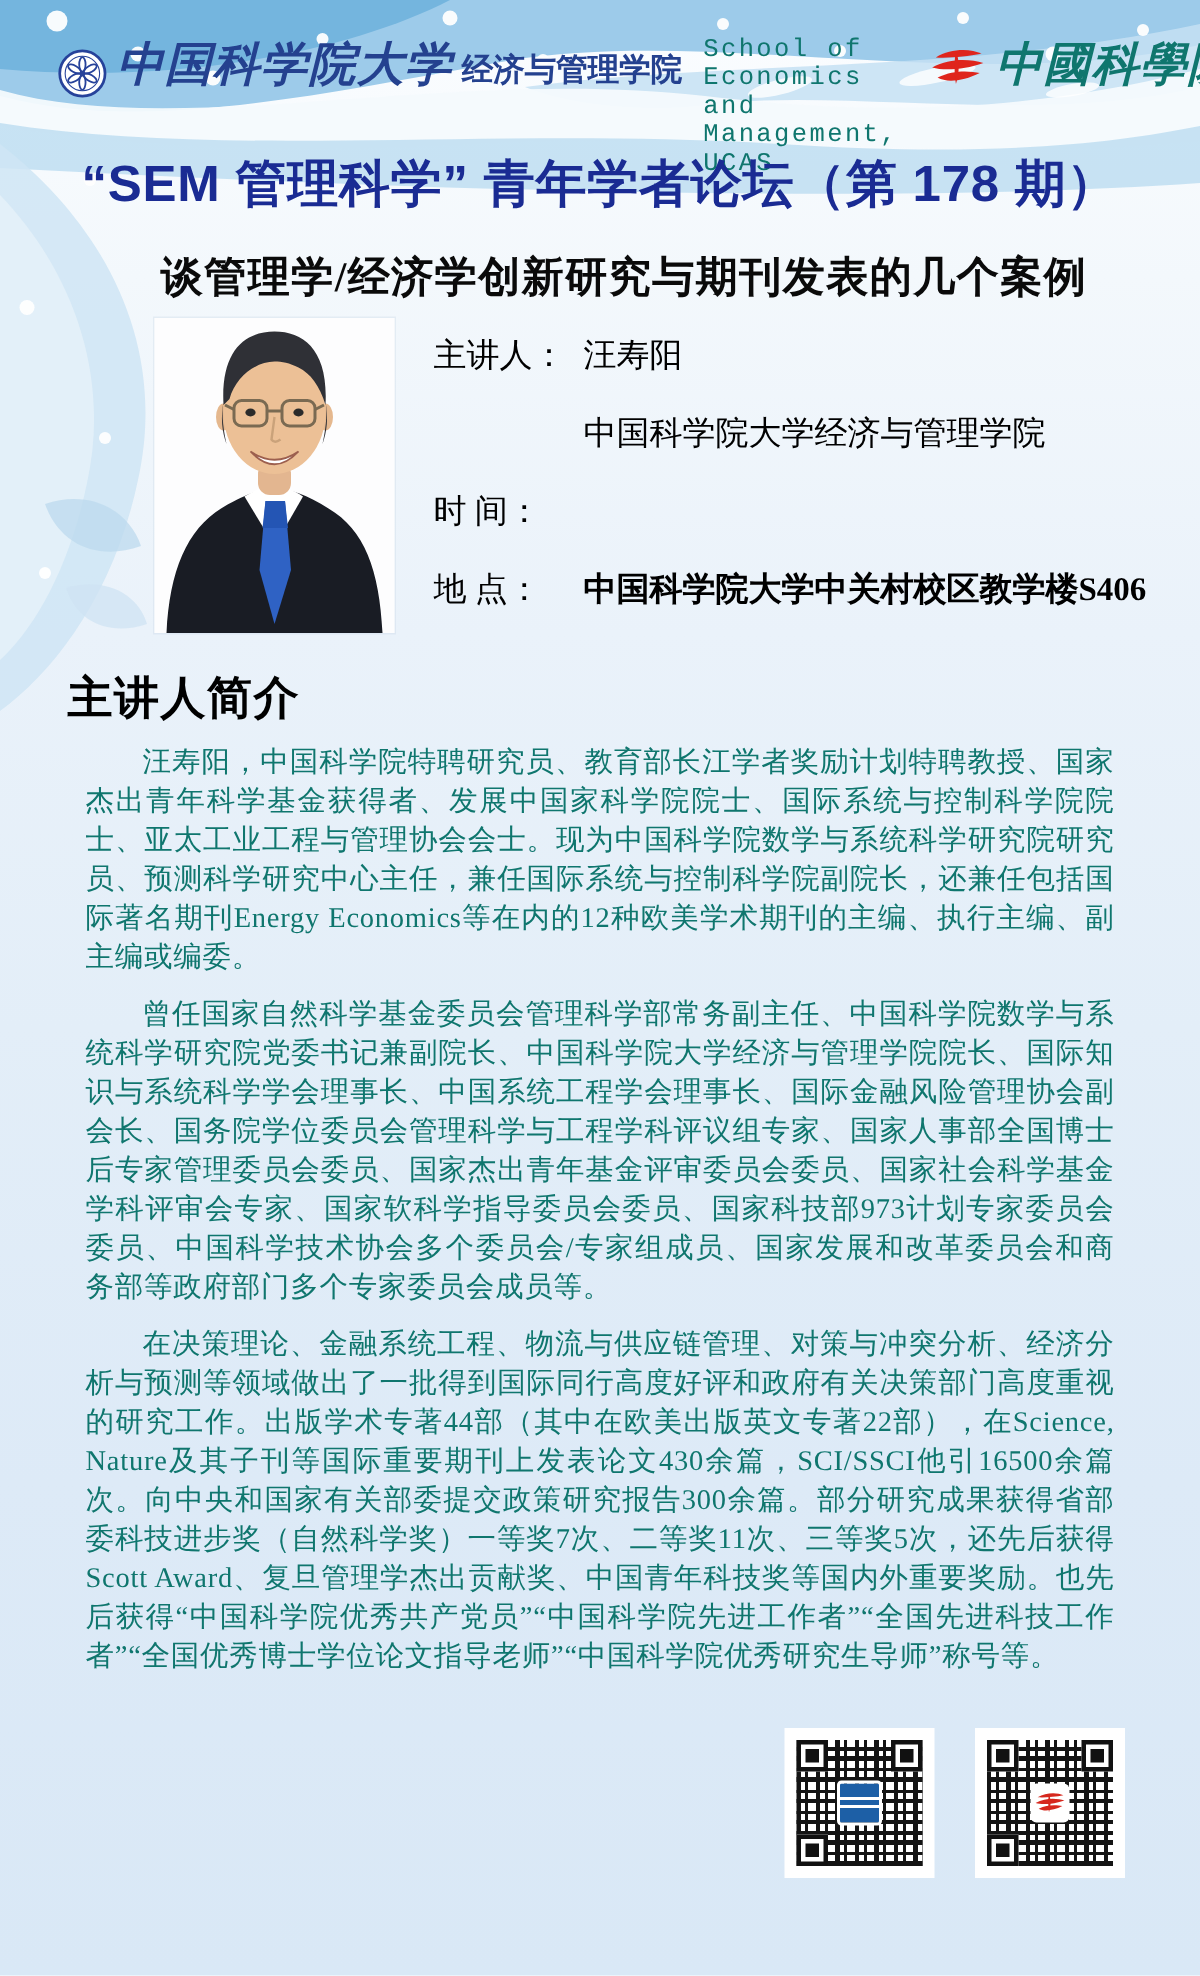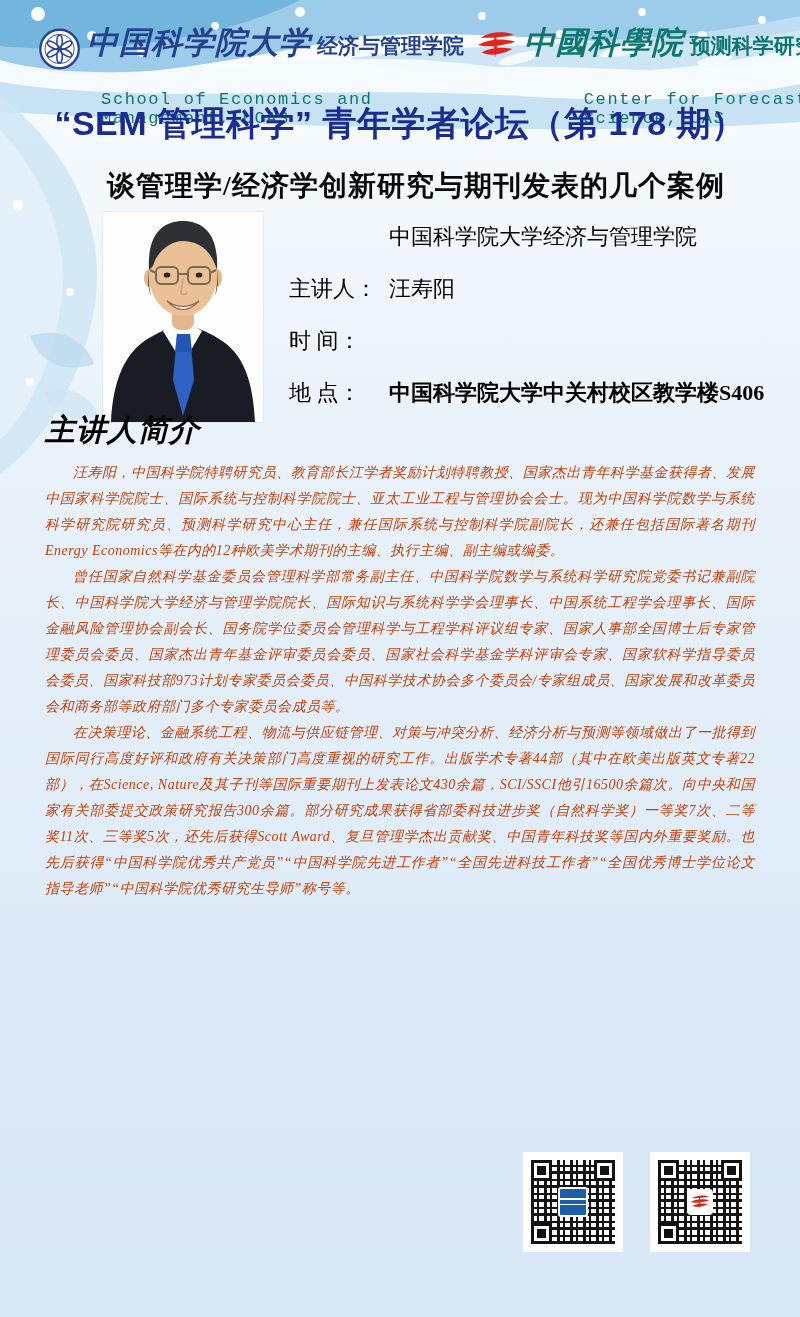--- a/index.html
+++ b/index.html
@@ -7,21 +7,21 @@
     width:800px;height:1317px;position:relative;overflow:hidden;
     background:linear-gradient(180deg,#fbfdff 0%,#f3f8fc 14%,#eaf2fa 32%,#e3eef8 52%,#ddeaf7 75%,#d9e8f6 100%);
     font-family:"Liberation Serif","DejaVu Serif",serif;color:#111;
   }
   .waves{position:absolute;top:0;left:0;z-index:0;}
   .content{position:relative;z-index:1;}
 
   
   .logos{position:absolute;top:22px;left:38px;right:16px;display:flex;justify-content:space-between;align-items:flex-start;}
   .logo{display:flex;align-items:flex-start;}
-  .logo-text{display:flex;flex-direction:column;margin-left:6px;gap:24px;}
+  .logo-text{display:flex;flex-direction:row;margin-left:6px;}
   .logo-line1{display:flex;align-items:baseline;white-space:nowrap;}
   .cn-brush{font-family:"DejaVu Serif",serif;font-style:italic;font-weight:bold;font-size:31px;letter-spacing:1px;}
   .cn-sub{font-family:"Liberation Sans",sans-serif;font-weight:bold;font-size:21px;margin-left:6px;}
   .en-line{font-family:Liberation Mono, monospace;font-size:17px;letter-spacing:1.6px;margin-top:2px;}
   .blue{color:#24418f;}
   .red{color:#0f766e;}
   .left-en{margin-left:14px;}
 
   
   .title{
@@ -38,28 +38,28 @@
   
   .speaker{position:absolute;top:212px;left:103px;display:flex;}
   .photo-box{width:160px;height:210px;background:#fdfdfe;flex:0 0 auto;box-shadow:0 0 0 1px rgba(200,215,230,.35);}
   .info{margin-left:26px;padding-top:10px;font-size:22px;}
   .info-row{display:flex;line-height:30px;margin-bottom:22px;white-space:nowrap;}
   .info-label{min-width:100px;color:#000;}
   .info-val{color:#000;}
   .bold{font-weight:bold;}
 
   
-  .bio{position:absolute;top:412px;left:45px;width:710px;font-style:italic;}
+  .bio{position:absolute;top:448px;left:45px;width:710px;}
   .bio h3{
     margin:0 0 12px 0;font-family:"Liberation Sans","DejaVu Sans",sans-serif;
     font-weight:800;font-size:30px;line-height:36px;color:#000;letter-spacing:1px;
   }
   .bio p{
-    margin:0;font-size:14px;line-height:26px;text-align:justify;
-    text-indent:2em;color:#c2410c;letter-spacing:0.5px;
+    margin:12px;font-size:19px;line-height:26px;text-align:justify;
+    text-indent:2em;color:#0f766e;letter-spacing:0.5px;
   }
 
   
   .qr-row{position:absolute;top:1152px;left:523px;display:flex;}
   .qr{width:100px;height:100px;background:#fff;position:relative;flex:0 0 auto;}
   .qr + .qr{margin-left:27px;}
   .qr-inner{
     position:absolute;inset:8px;
     background-image:
       repeating-linear-gradient(90deg,#141414 0 3px,transparent 3px 6px,#141414 6px 8px,transparent 8px 13px),
@@ -181,26 +181,26 @@
             <path d="M107,61 L113,58"></path>
         </g>
         <ellipse cx="64" cy="63" rx="3.4" ry="2.6" fill="#2b2b2b"></ellipse>
         <ellipse cx="96" cy="63" rx="3.4" ry="2.6" fill="#2b2b2b"></ellipse>
         <path d="M80,66 L78,81 Q80,84 84,81" fill="none" stroke="#caa27a" stroke-width="1.6"></path>
         <path d="M64,89 Q80,100 96,89 Q80,106 64,89 Z" fill="#ffffff" stroke="#9c5f4e" stroke-width="1.2"></path>
       </svg>
     </div>
     <div class="info">
       <div class="info-row">
+        <span class="info-label">主讲人：</span>
+        <span class="info-val">汪寿阳</span>
+      </div>
+      <div class="info-row">
         <span class="info-label"></span>
         <span class="info-val">中国科学院大学经济与管理学院</span>
-      </div>
-      <div class="info-row">
-        <span class="info-label">主讲人：</span>
-        <span class="info-val">汪寿阳</span>
       </div>
       <div class="info-row">
         <span class="info-label">时 间：</span>
       </div>
       <div class="info-row">
         <span class="info-label">地 点：</span>
         <span class="info-val bold">中国科学院大学中关村校区教学楼S406</span>
       </div>
     </div>
   </section>

